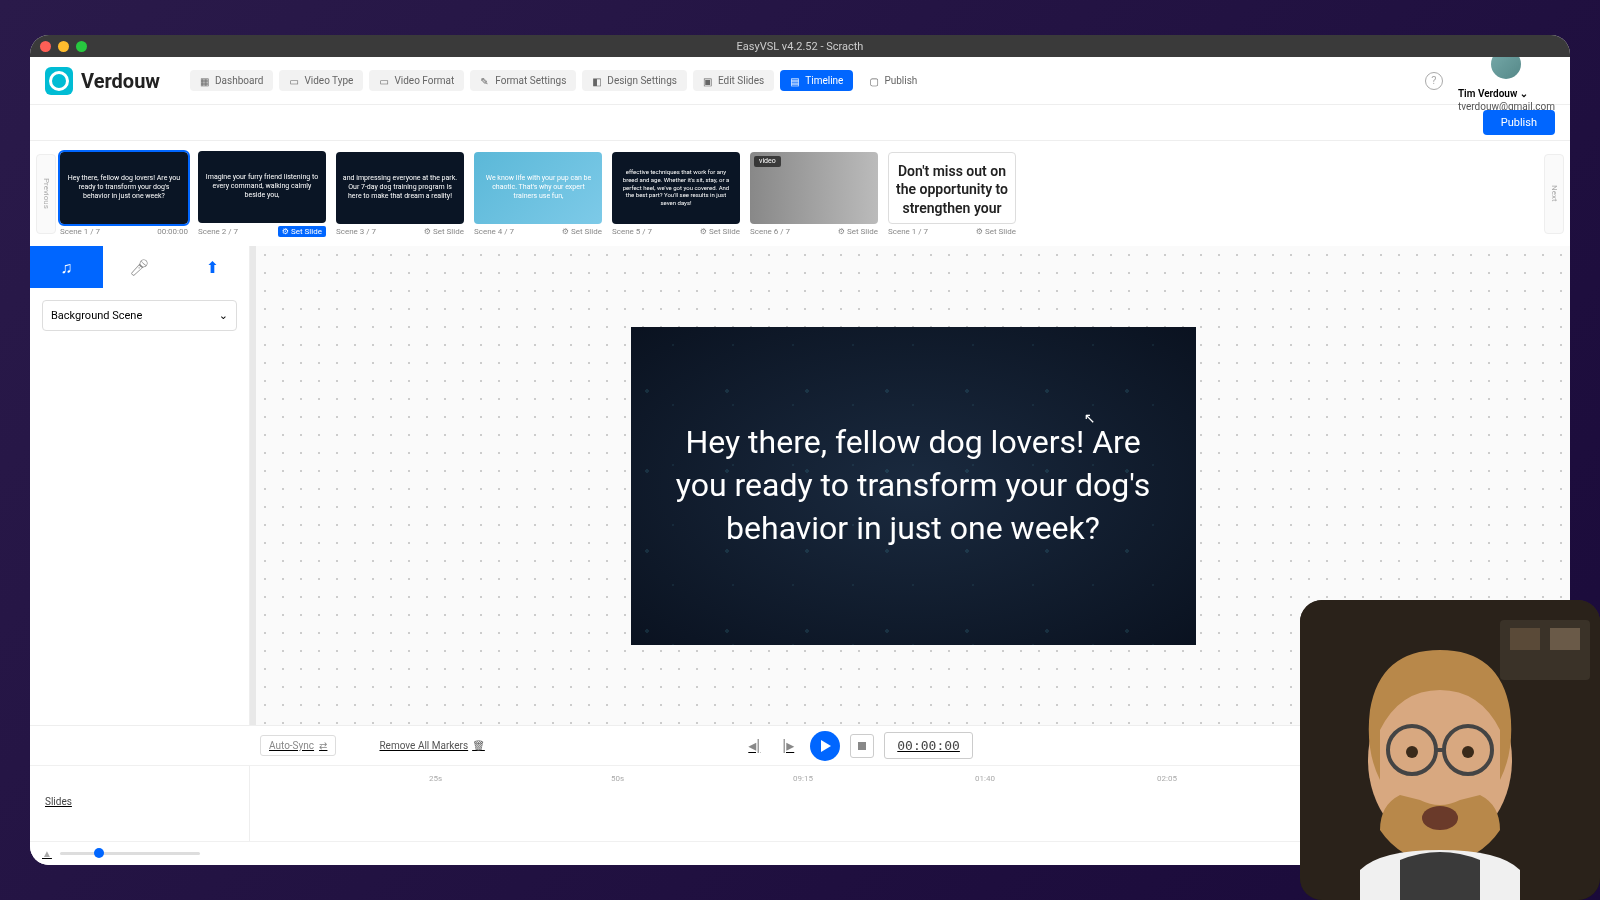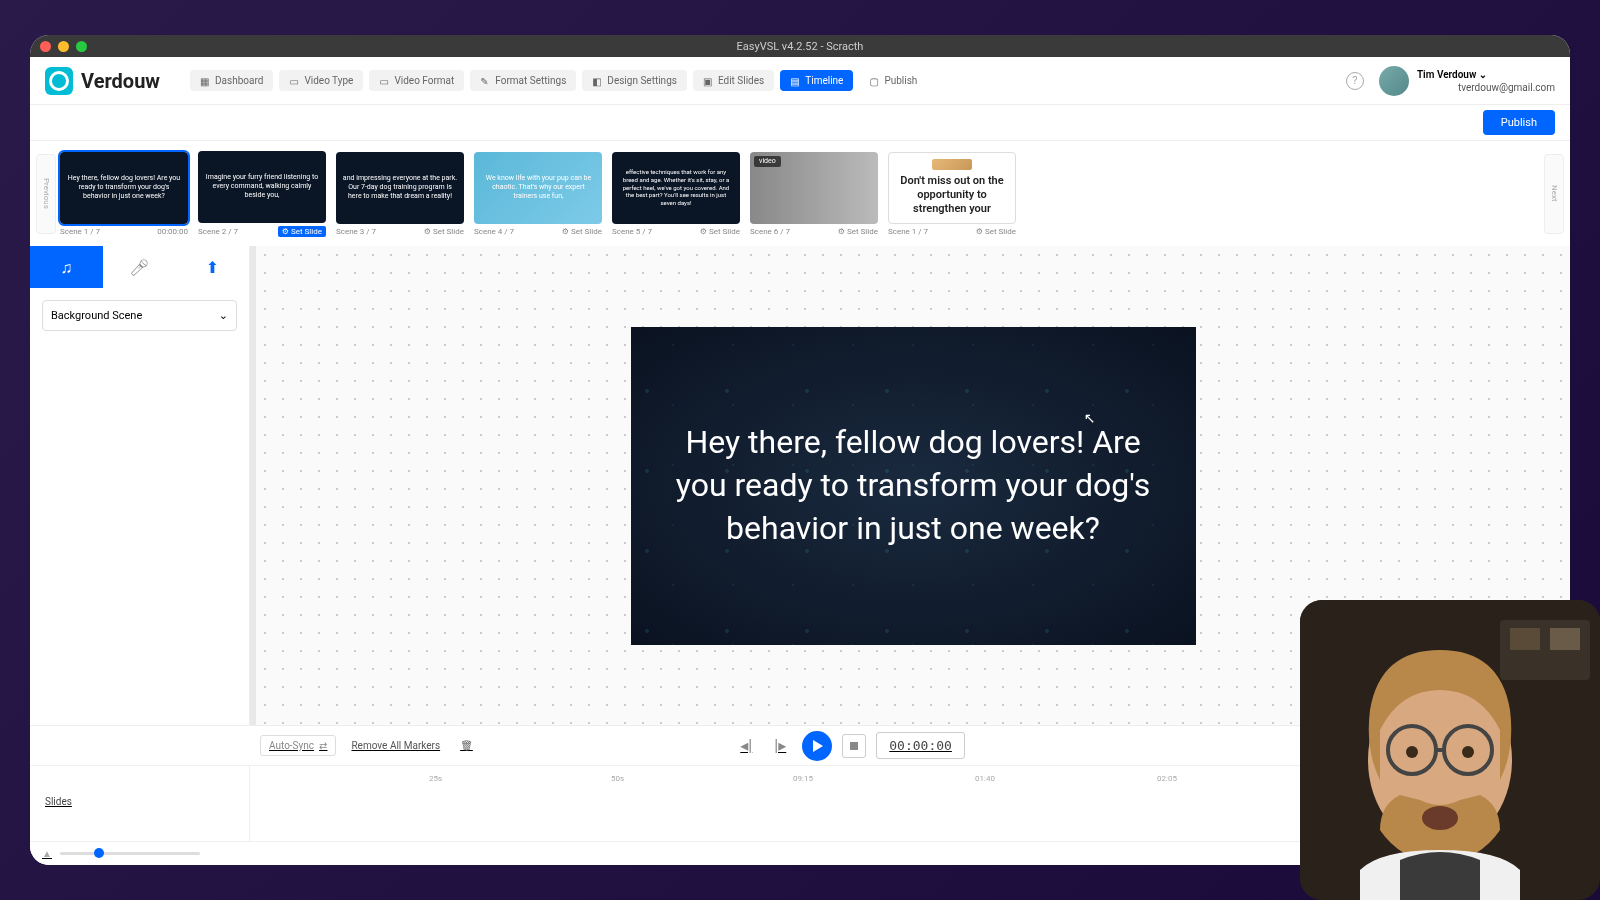--- a/index.html
+++ b/index.html
@@ -15,25 +15,25 @@
 .header { height: 48px; background: #fff; border-bottom: 1px solid #eee; display: flex; align-items: center; padding: 0 15px; }
 .logo { display: flex; align-items: center; gap: 8px; font-weight: 700; font-size: 20px; color: #222; }
 .logo-icon { width: 28px; height: 28px; background: #00bcd4; border-radius: 6px; display: flex; align-items: center; justify-content: center; }
 .logo-icon::after { content: ""; width: 14px; height: 14px; border: 3px solid #fff; border-radius: 50%; }
 .breadcrumbs { display: flex; gap: 6px; margin-left: 30px; align-items: center; }
 .bc-item { display: flex; align-items: center; gap: 5px; padding: 5px 10px; background: #f2f2f2; border-radius: 4px; font-size: 10px; color: #666; cursor: pointer; position: relative; }
 .bc-item.active { background: #0066ff; color: #fff; }
 .bc-icon { width: 10px; height: 10px; display: inline-block; }
 .header-right { margin-left: auto; display: flex; align-items: center; gap: 15px; }
 .help-icon { width: 18px; height: 18px; border: 1.5px solid #aaa; border-radius: 50%; display: flex; align-items: center; justify-content: center; font-size: 11px; color: #aaa; cursor: pointer; }
-.user-info { display: flex; align-items: center; gap: 8px; }
+.user-info { display: flex; align-items: center; gap: 8px; flex-direction: column; }
 .avatar-small { width: 30px; height: 30px; border-radius: 50%; background: linear-gradient(135deg, #7aa, #588); }
 .user-text { font-size: 10px; line-height: 1.3; }
 .user-name{font-weight:600;}
-.user-email { color:#555;margin-left:41px;}
+.user-email { color:#555;}
 .subheader { height: 36px; display: flex; align-items: center; justify-content: flex-end; padding: 0 15px; border-bottom: 1px solid #eee; }
 .publish-btn { background: #0066ff; color: #fff; border: none; padding: 6px 18px; border-radius: 4px; font-size: 11px; cursor: pointer; }
 .scene-strip { height: 105px; background: #fff; display: flex; align-items: center; padding: 8px 30px; gap: 10px; position: relative; }
 .strip-nav { position: absolute; width: 20px; height: 80px; background: #fafafa; border: 1px solid #eee; border-radius: 4px; display: flex; align-items: center; justify-content: center; writing-mode: vertical-rl; font-size: 8px; color: #aaa; cursor: pointer; }
 .strip-nav.prev { left: 6px; }
 .strip-nav.next { right: 6px; }
 .scene-card { width: 128px; display: flex; flex-direction: column; gap: 3px; }
 .scene-thumb { width: 128px; height: 72px; border-radius: 4px; background: #0a1525; display: flex; align-items: center; justify-content: center; text-align: center; color: #fff; font-size: 7px; padding: 6px; line-height: 1.3; position: relative; overflow: hidden; }
 .scene-thumb.selected { outline: 2px solid #0066ff; }
 .scene-thumb.blue-bg { background: linear-gradient(135deg, #5bb8d8, #7dcae8); color: #fff; padding-left: 7px; }
@@ -51,21 +51,21 @@
 .sidebar-content { padding: 12px; }
 .bg-music-select { width: 100%; padding: 8px; border: 1px solid #ddd; border-radius: 4px; font-size: 11px; background: #fff; display: flex; justify-content: space-between; align-items: center; cursor: pointer; }
 .canvas-area { flex: 1; background-image: radial-gradient(circle, #ccc 1px, transparent 1px); background-size: 18px 18px; background-color: #fafafa; display: flex; align-items: center; justify-content: center; border-left: 6px solid #e8e8e8; position: relative; }
 .preview-slide { width: 565px; height: 318px; background: radial-gradient(ellipse at center, #1a2a3f 0%, #0a1220 100%); display: flex; align-items: center; justify-content: center; text-align: center; color: #fff; font-size: 32px; line-height: 1.35; padding: 30px 40px; position: relative; }
 .preview-slide::before { content: ""; position: absolute; inset: 0; background-image: radial-gradient(circle at 20% 80%, rgba(80,180,200,0.15) 2px, transparent 2px), radial-gradient(circle at 70% 30%, rgba(80,180,200,0.1) 1px, transparent 1px); background-size: 80px 80px, 60px 60px; }
 .preview-text { position: relative; z-index: 1; }
 .cursor { position: absolute; top: 82px; right: 100px; font-size: 14px; z-index: 2; }
 .bottom-panel { height: 140px; background: #fff; border-top: 1px solid #eee; display: flex; flex-direction: column; text-decoration: underline; }
 .controls-row { height: 40px; display: flex; align-items: center; padding: 0 15px 0 230px; gap: 15px; border-bottom: 1px solid #f0f0f0; }
 .auto-sync { display: flex; align-items: center; gap: 5px; padding: 4px 8px; border: 1px solid #ddd; border-radius: 3px; font-size: 10px; color: #888; cursor: pointer; }
-.remove-markers { font-size: 10px; color: #555; display: flex; align-items: center; gap: 20px; cursor: pointer; }
+.remove-markers { font-size: 10px; color: #555; display: flex; align-items: center; gap: 4px; cursor: pointer; margin-left: 28px; }
 .playback { display: flex; align-items: center; gap: 10px; margin-left: auto; margin-right: auto; }
 .pb-btn { width: 24px; height: 24px; display: flex; align-items: center; justify-content: center; cursor: pointer; color: #888; }
 .play-btn { width: 30px; height: 30px; background: #0066ff; border-radius: 50%; display: flex; align-items: center; justify-content: center; cursor: pointer; }
 .play-btn::after { content: ""; border-left: 10px solid #fff; border-top: 6px solid transparent; border-bottom: 6px solid transparent; margin-left: 2px; }
 .stop-btn { width: 24px; height: 24px; border: 1px solid #ccc; border-radius: 3px; cursor: pointer; position: relative; }
 .stop-btn::after { content: ""; position: absolute; inset: 7px; background: #888; }
 .timecode { border: 1px solid #ccc; border-radius: 3px; padding: 5px 12px; font-size: 13px; color: #444; font-family: monospace; }
 .set-default { font-size: 10px; color: #555; cursor: pointer; margin-left: auto; }
 .timeline-row { flex: 1; display: flex; }
 .timeline-label { width: 220px; padding: 30px 15px; font-size: 10px; color: #444; border-right: 1px solid #eee; }
@@ -213,21 +213,21 @@
       <div class="scene-meta">
         <span>Scene 6 / 7</span>
         <span class="set-slide">
             <span>⚙</span>
             <span>Set Slide</span>
           </span>
       </div>
     </div>
 
     <div class="scene-card">
-      <div class="scene-thumb white-bg" style="flex-direction:column;font-size:11px;font-weight:600;">
+      <div class="scene-thumb white-bg" style="flex-direction:column;font-size:14px;font-weight:600;">
         <div class="mini-img"></div>
         <span>Don't miss out on the opportunity to strengthen your</span>
       </div>
       <div class="scene-meta">
         <span>Scene 1 / 7</span>
         <span class="set-slide">
             <span>⚙</span>
             <span>Set Slide</span>
           </span>
       </div>

